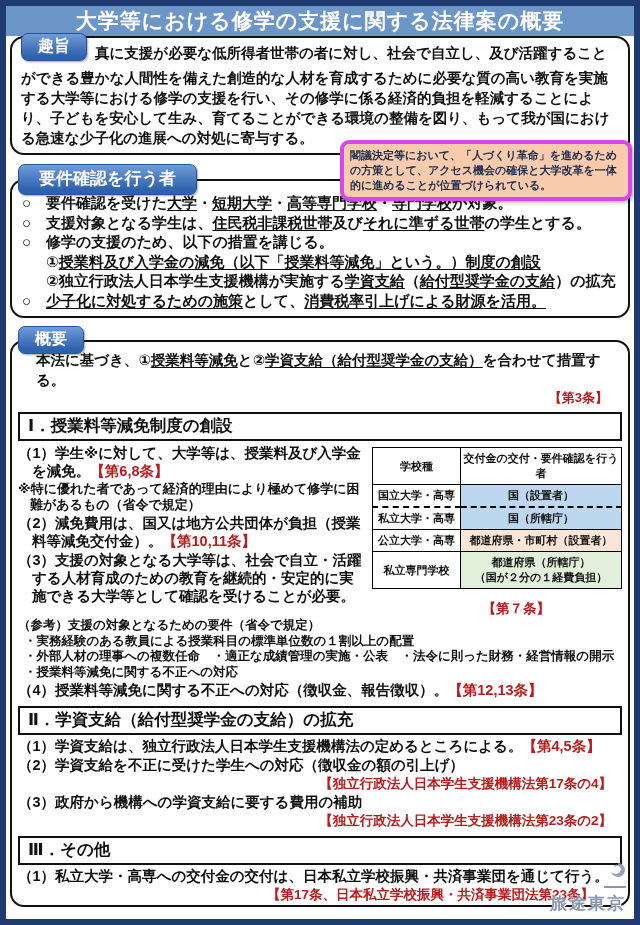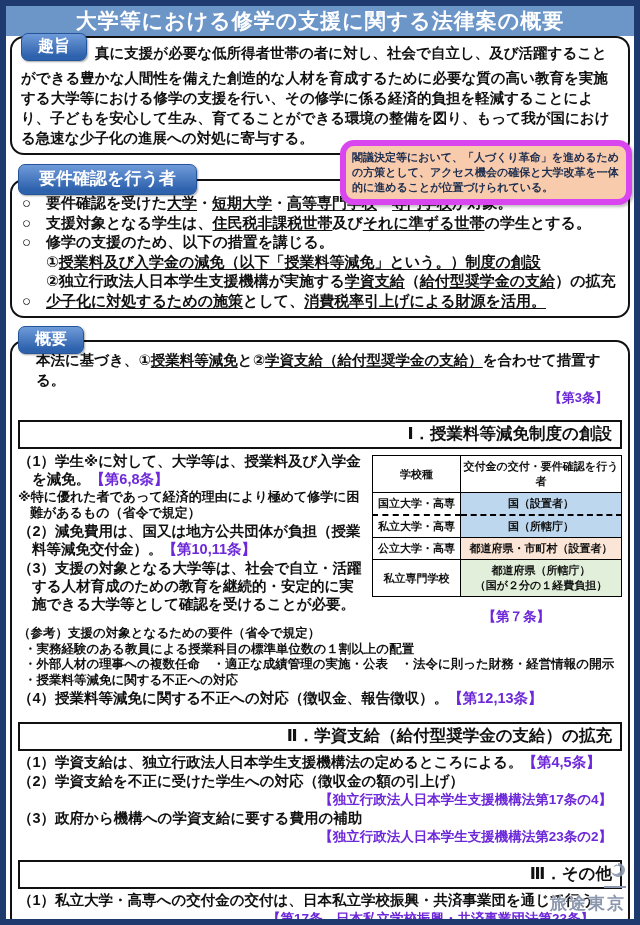--- a/index.html
+++ b/index.html
@@ -19,41 +19,41 @@
   
   .chip{ display:inline-block; background:linear-gradient(180deg,#6F9BD9 0%,#2E62AD 85%);
     color:#fff; font-weight:bold; font-size:16px; padding:2px 16px 3px;
     border-radius:7px; border:1px solid #24559C; box-shadow:1px 1px 2px rgba(0,0,0,.35); }
   
   .shushi{ padding:2px 9px 5px 9px; }
   .shushi .chip{ position:relative; top:-7px; margin-right:8px; }
   .shushi-text{ font-size:14.5px; line-height:20px; font-weight:600; color:#111; display:inline; }
   
   .callout{ position:absolute; left:334px; top:134px; width:292px; z-index:10;
-    background:#F8CBAD; border:6px solid #d946ef; border-radius:14px;
+    background:#F8CBAD; border:4px solid #d946ef; border-radius:9px;
     padding:4px 6px; font-size:11px; line-height:15px; font-weight:600; color:#203050;
     box-shadow:2px 2px 3px rgba(0,0,0,.25); }
   
   .points-wrap{ position:relative; margin-top:24px; }
   .points-wrap .chip{ position:absolute; top:-15px; left:12px; z-index:11; font-size:17px; padding:2px 20px 4px; }
   .points{ padding:12px 10px 6px 10px; }
   .pline{ font-size:15px; line-height:19.5px; font-weight:600; color:#111; display:flex; }
   .pline .bul{ width:24px; flex:none; }
   .pline .txt{ flex:1; }
   .pline.indent{ padding-left:24px; }
   .u{ text-decoration:underline; text-underline-offset:2px; }
-  .ref{ color:#6d28d9; font-weight:600; }
+  .ref{ color:#b91c1c; font-weight:600; }
   
   .ov-wrap{ position:relative; margin-top:22px; }
   .ov-wrap .chip{ position:absolute; top:-14px; left:12px; z-index:11; }
   .overview{ padding:8px 6px 2px 6px; border-radius:14px; }
   .ov-intro{ font-size:14.5px; font-weight:600; padding-left:18px; line-height:20px; color:#111;}
   .ov-ref{ text-align:right; font-size:13px; padding-right:14px; line-height:15px; }
   .sechead{ border:2px solid #111; font-weight:bold; font-size:16.5px; color:#111;
-    padding:1px 8px 2px; margin:15px 0 2px; background:#fff;text-align:right; }
+    padding:1px 8px 2px; margin:7px 0 2px; background:#fff; }
   .cols{ display:flex; gap:6px; }
   .colL{ flex:1; }
   .colR{ width:250px; flex:none; padding-top:4px; }
   .item{ font-size:14.5px; line-height:18px; font-weight:600; color:#111;
     padding-left:14px; text-indent:-14px; margin:1px 0; }
   .note{ font-size:13px; line-height:16px; font-weight:600; padding-left:12px; text-indent:-12px; margin:1px 0; color:#111;}
   .ref7line{ text-align:right; padding-right:72px; font-size:13.5px; line-height:14px; margin-top:-4px; }
   .sankou{ font-size:12.5px; line-height:15.5px; font-weight:600; color:#111; margin-top:2px; }
   .sankou .bullets div{ padding-left:6px; }
   .refline{ text-align:right; font-size:13.5px; line-height:17px; }

